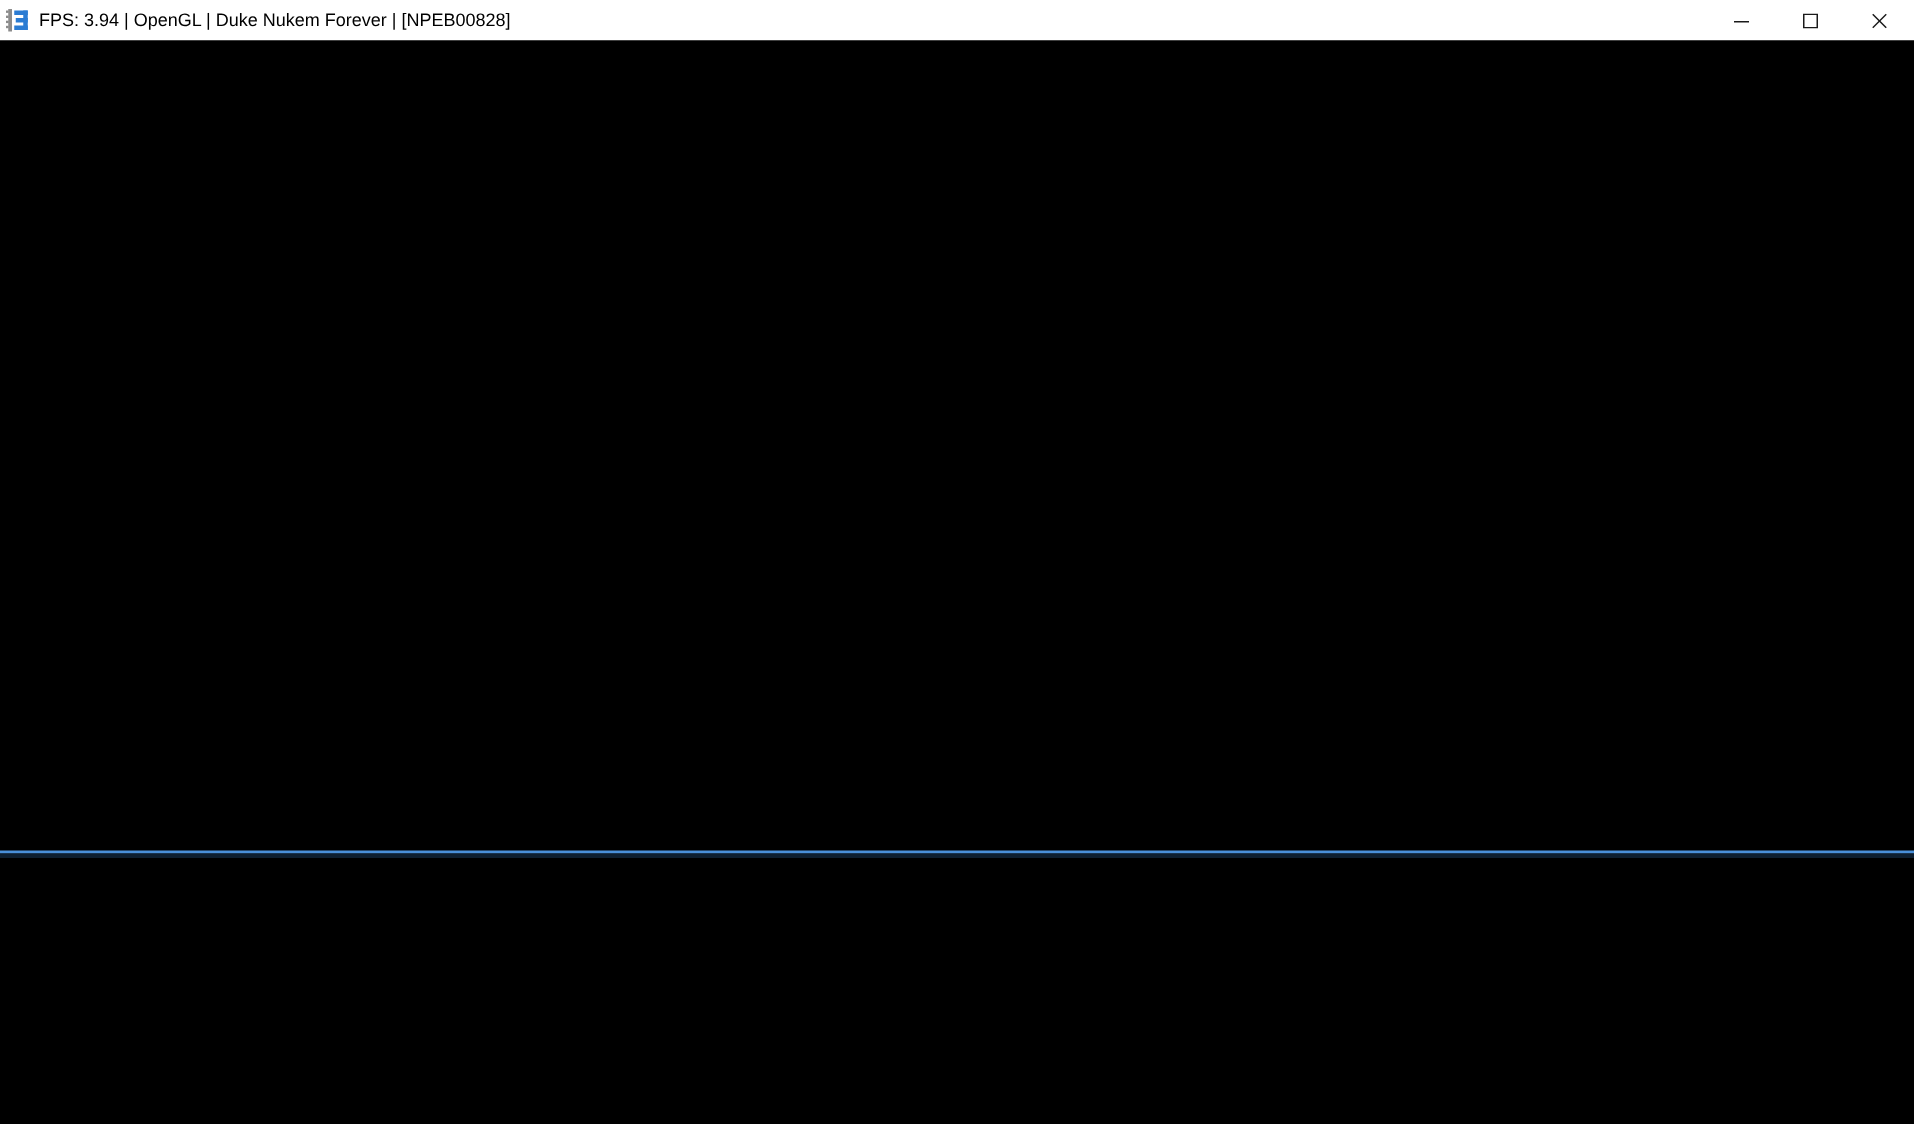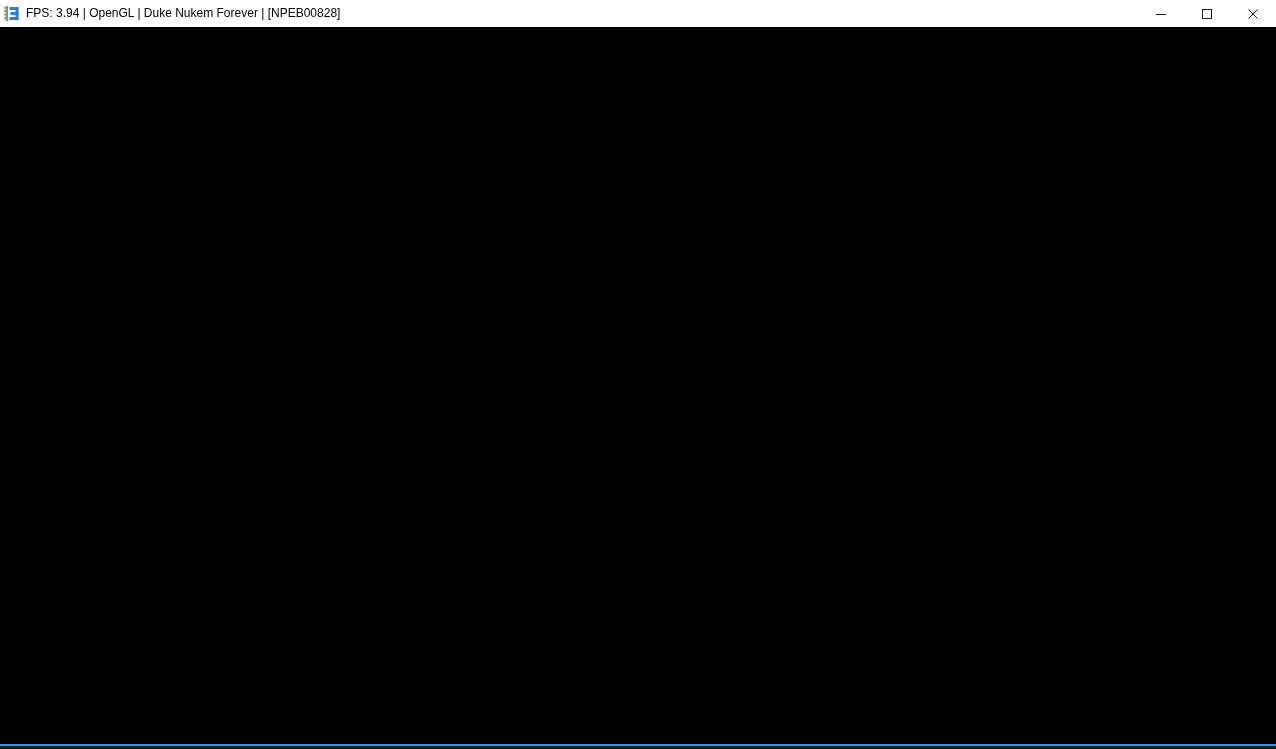--- a/index.html
+++ b/index.html
@@ -12,21 +12,21 @@
     --icon-gray:#8c8c8c;
     --glyph:#1a1a1a;
   }
   *{box-sizing:border-box;}
   html,body{margin:0;padding:0;}
   body{
     width:1276px;height:749px;overflow:hidden;
     font-family:"Liberation Sans", sans-serif;
     background:var(--content-bg);
   }
-  .window{width:1276px;height:749px;display:flex;flex-direction:column;}
+  .window{width:1276px;height:572px;display:flex;flex-direction:column;}
 
   
   .titlebar{
     height:27px;flex:0 0 27px;
     background:var(--titlebar-bg);
     display:flex;align-items:center;
     user-select:none;
   }
   .app-icon{
     width:17px;height:17px;

